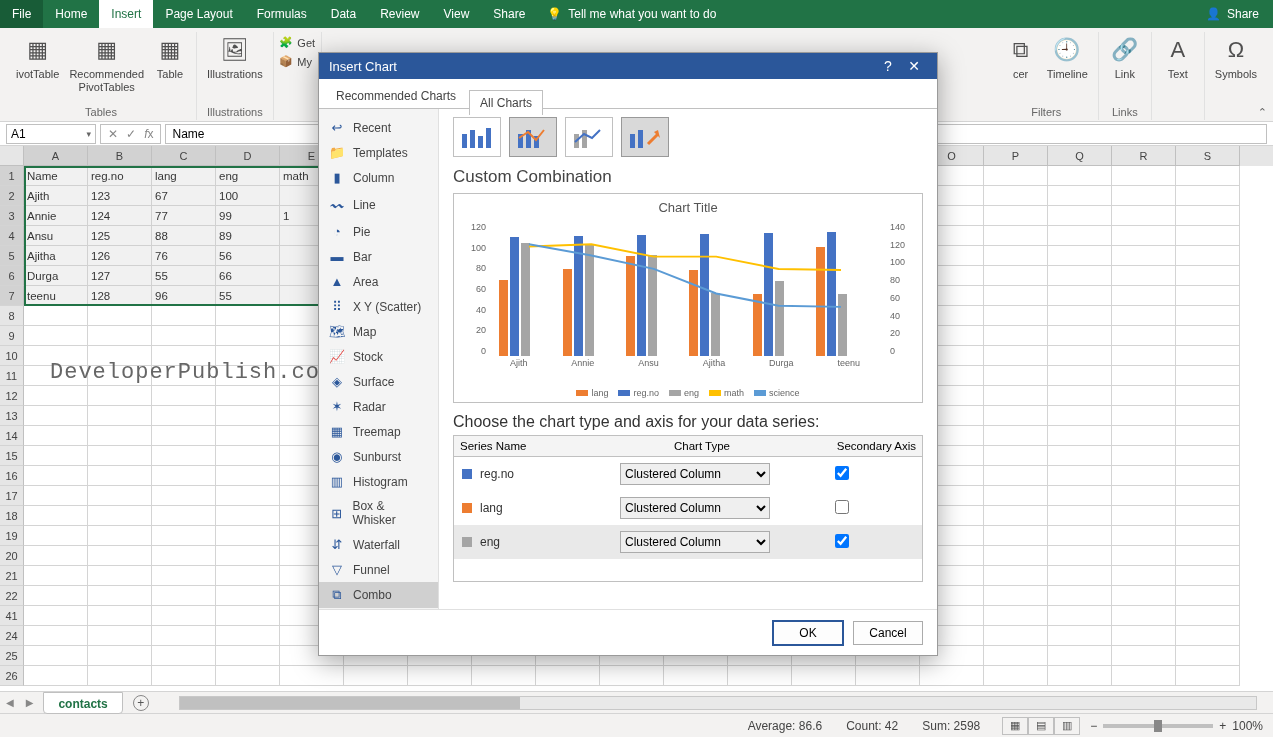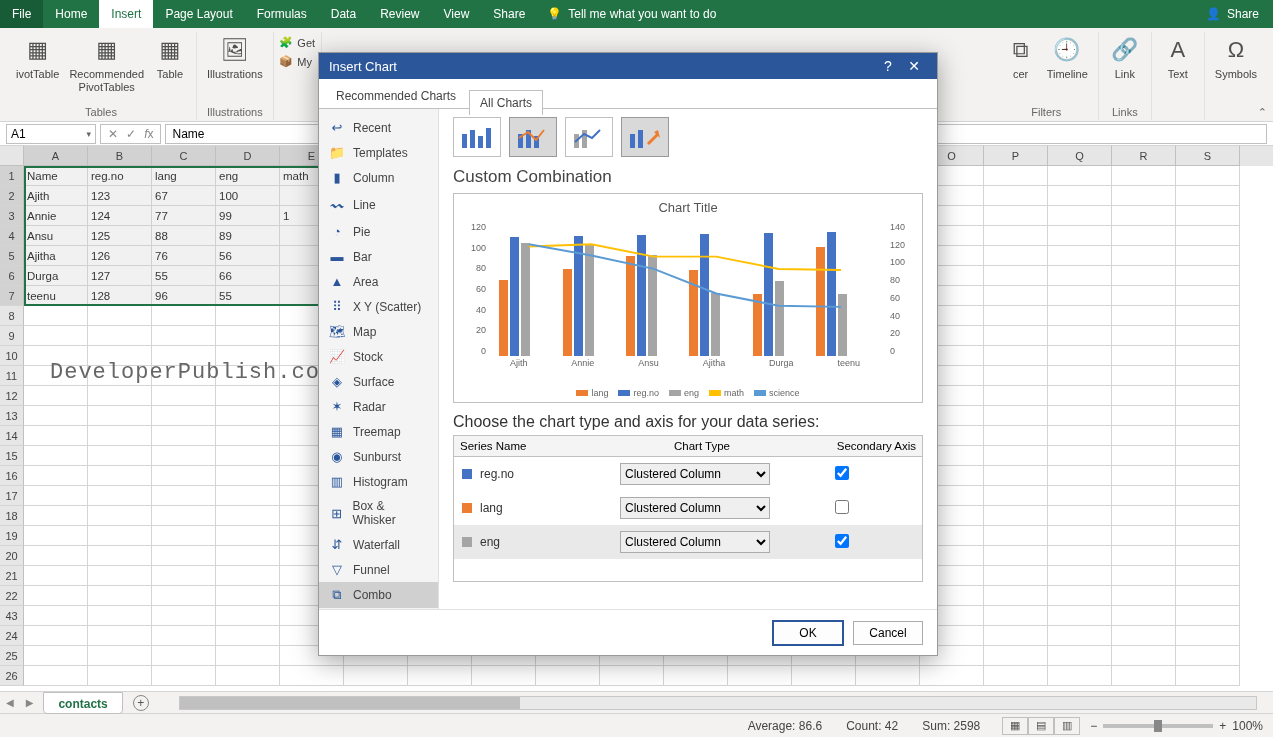--- a/index.html
+++ b/index.html
@@ -741,21 +741,21 @@
         <div class="cell"></div>
         <div class="cell"></div>
         <div class="cell"></div>
         <div class="cell"></div>
         <div class="cell"></div>
         <div class="cell"></div>
         <div class="cell"></div>
         <div class="cell"></div>
       </div>
       <div class="grow">
-        <div class="rowhdr">43</div>
+        <div class="rowhdr">41</div>
         <div class="cell"></div>
         <div class="cell"></div>
         <div class="cell"></div>
         <div class="cell"></div>
         <div class="cell"></div>
         <div class="cell"></div>
         <div class="cell"></div>
         <div class="cell"></div>
         <div class="cell"></div>
         <div class="cell"></div>

